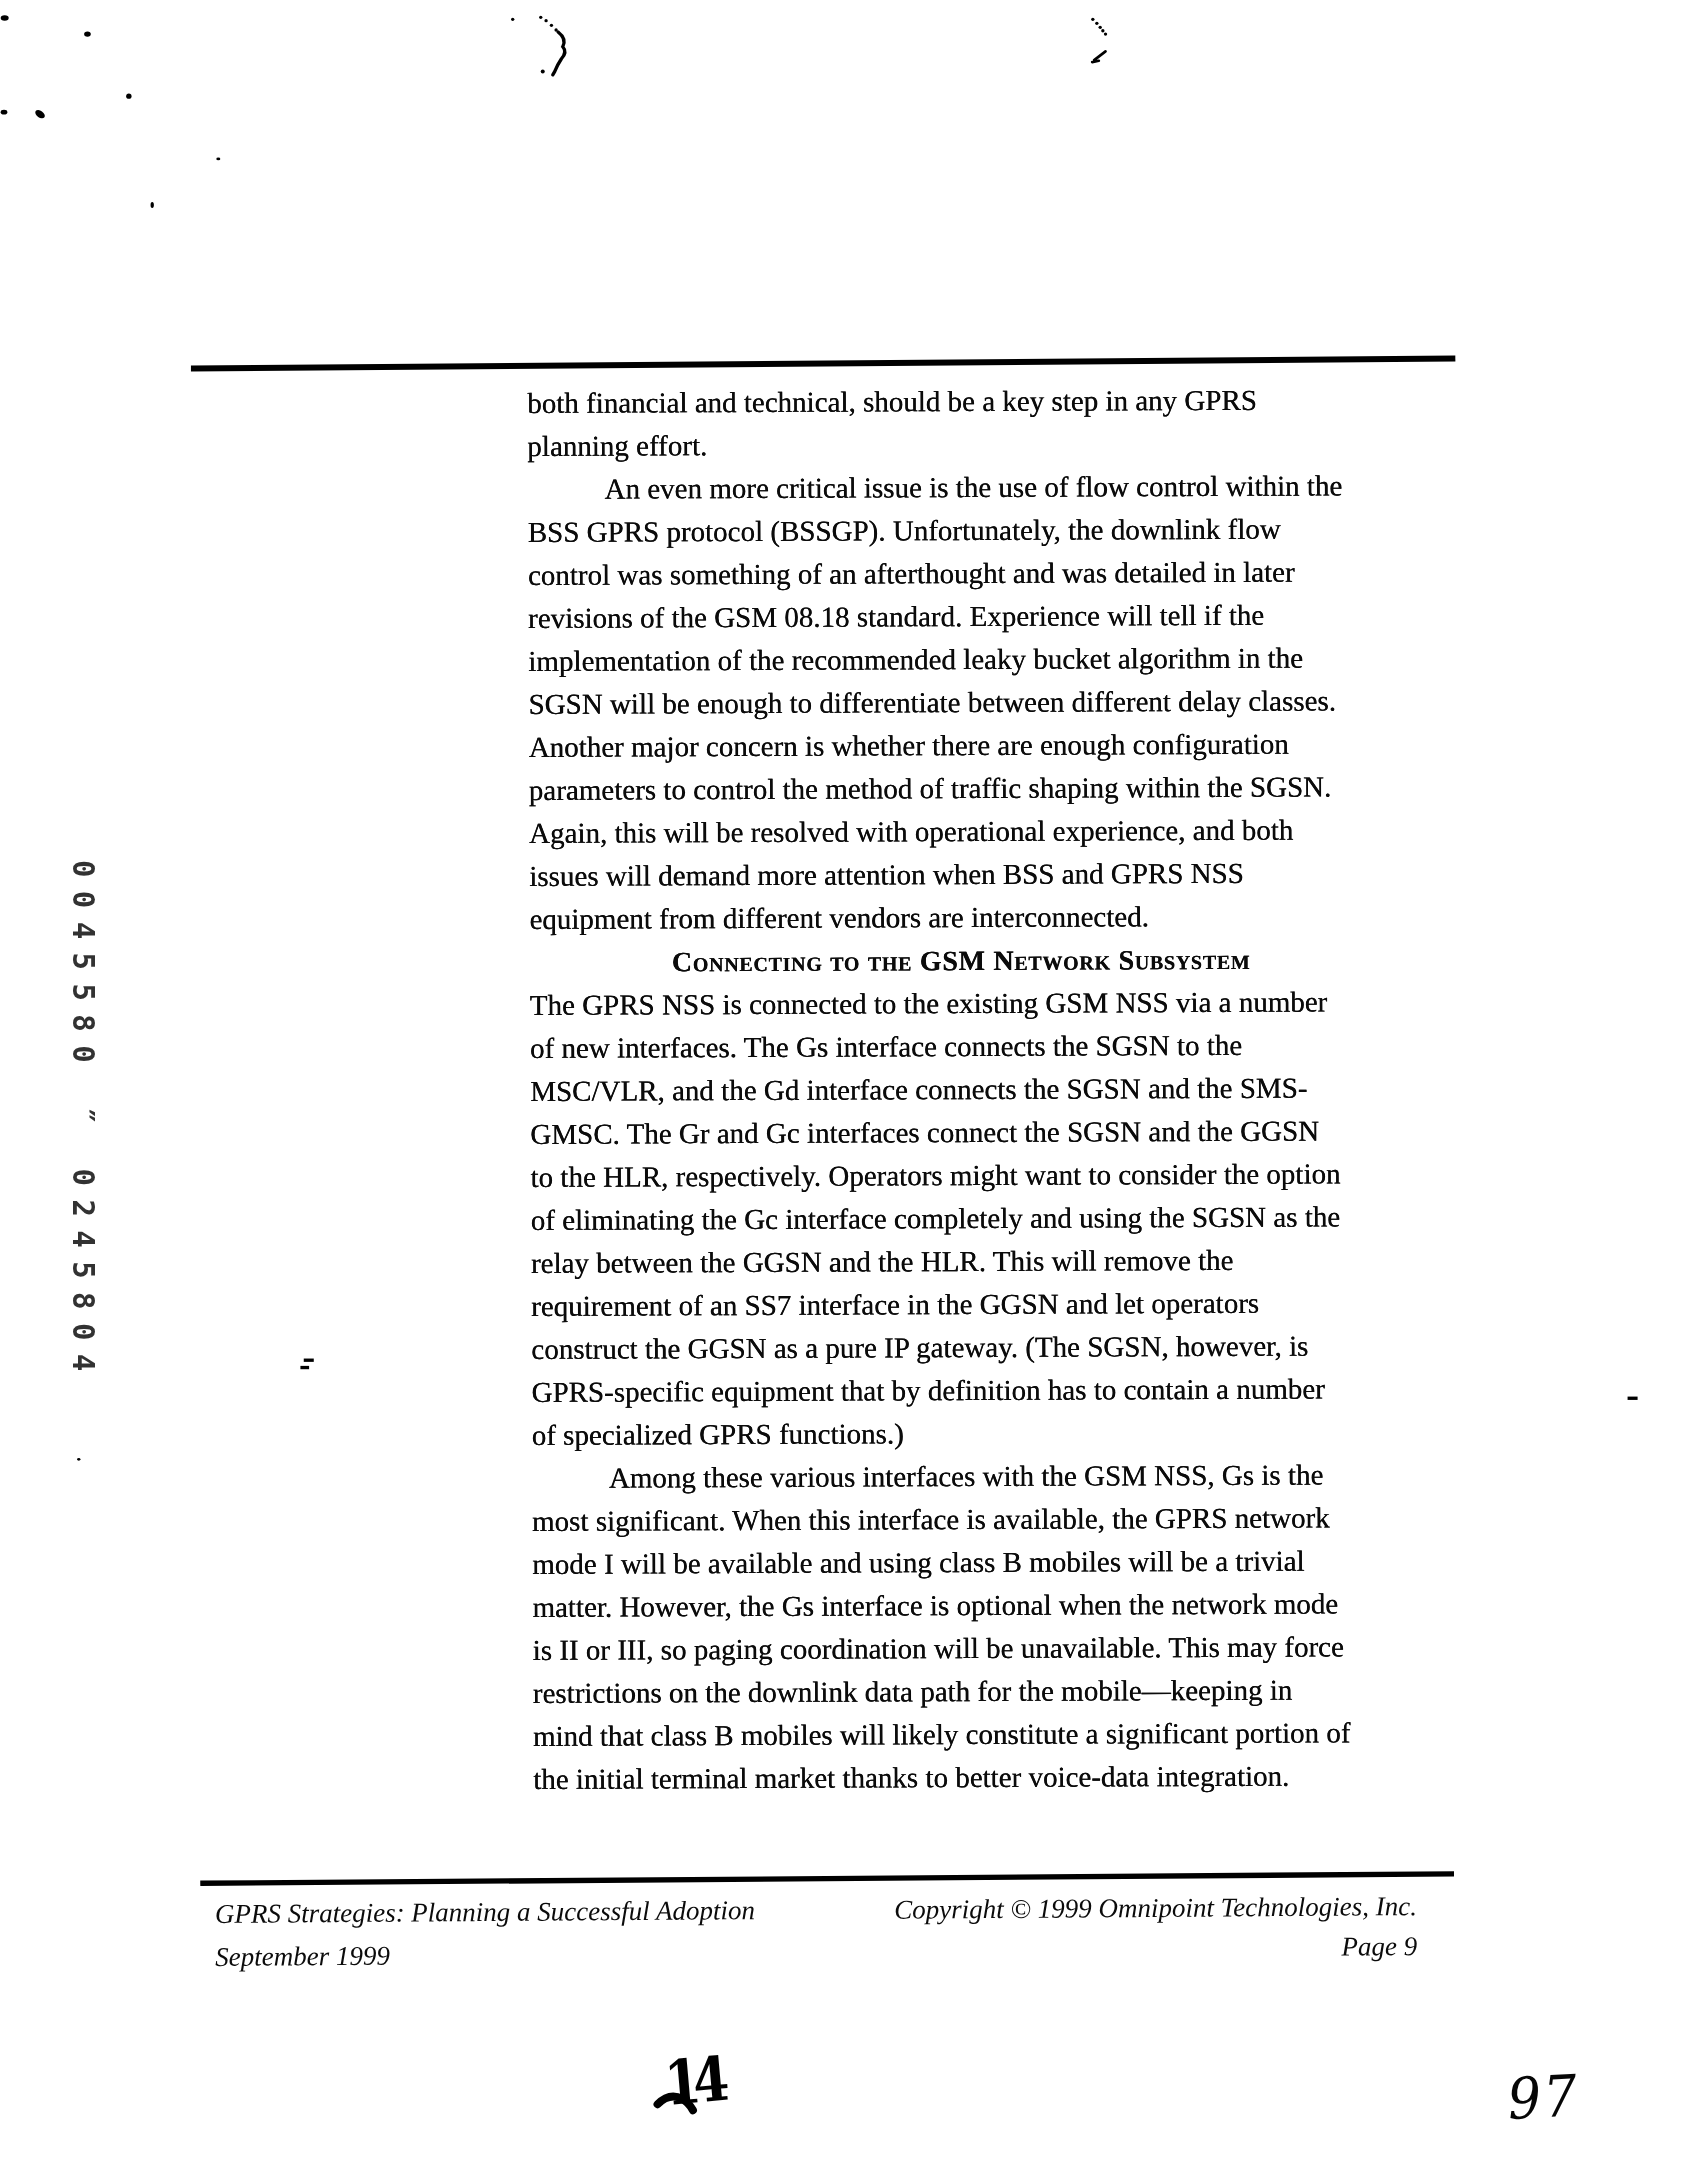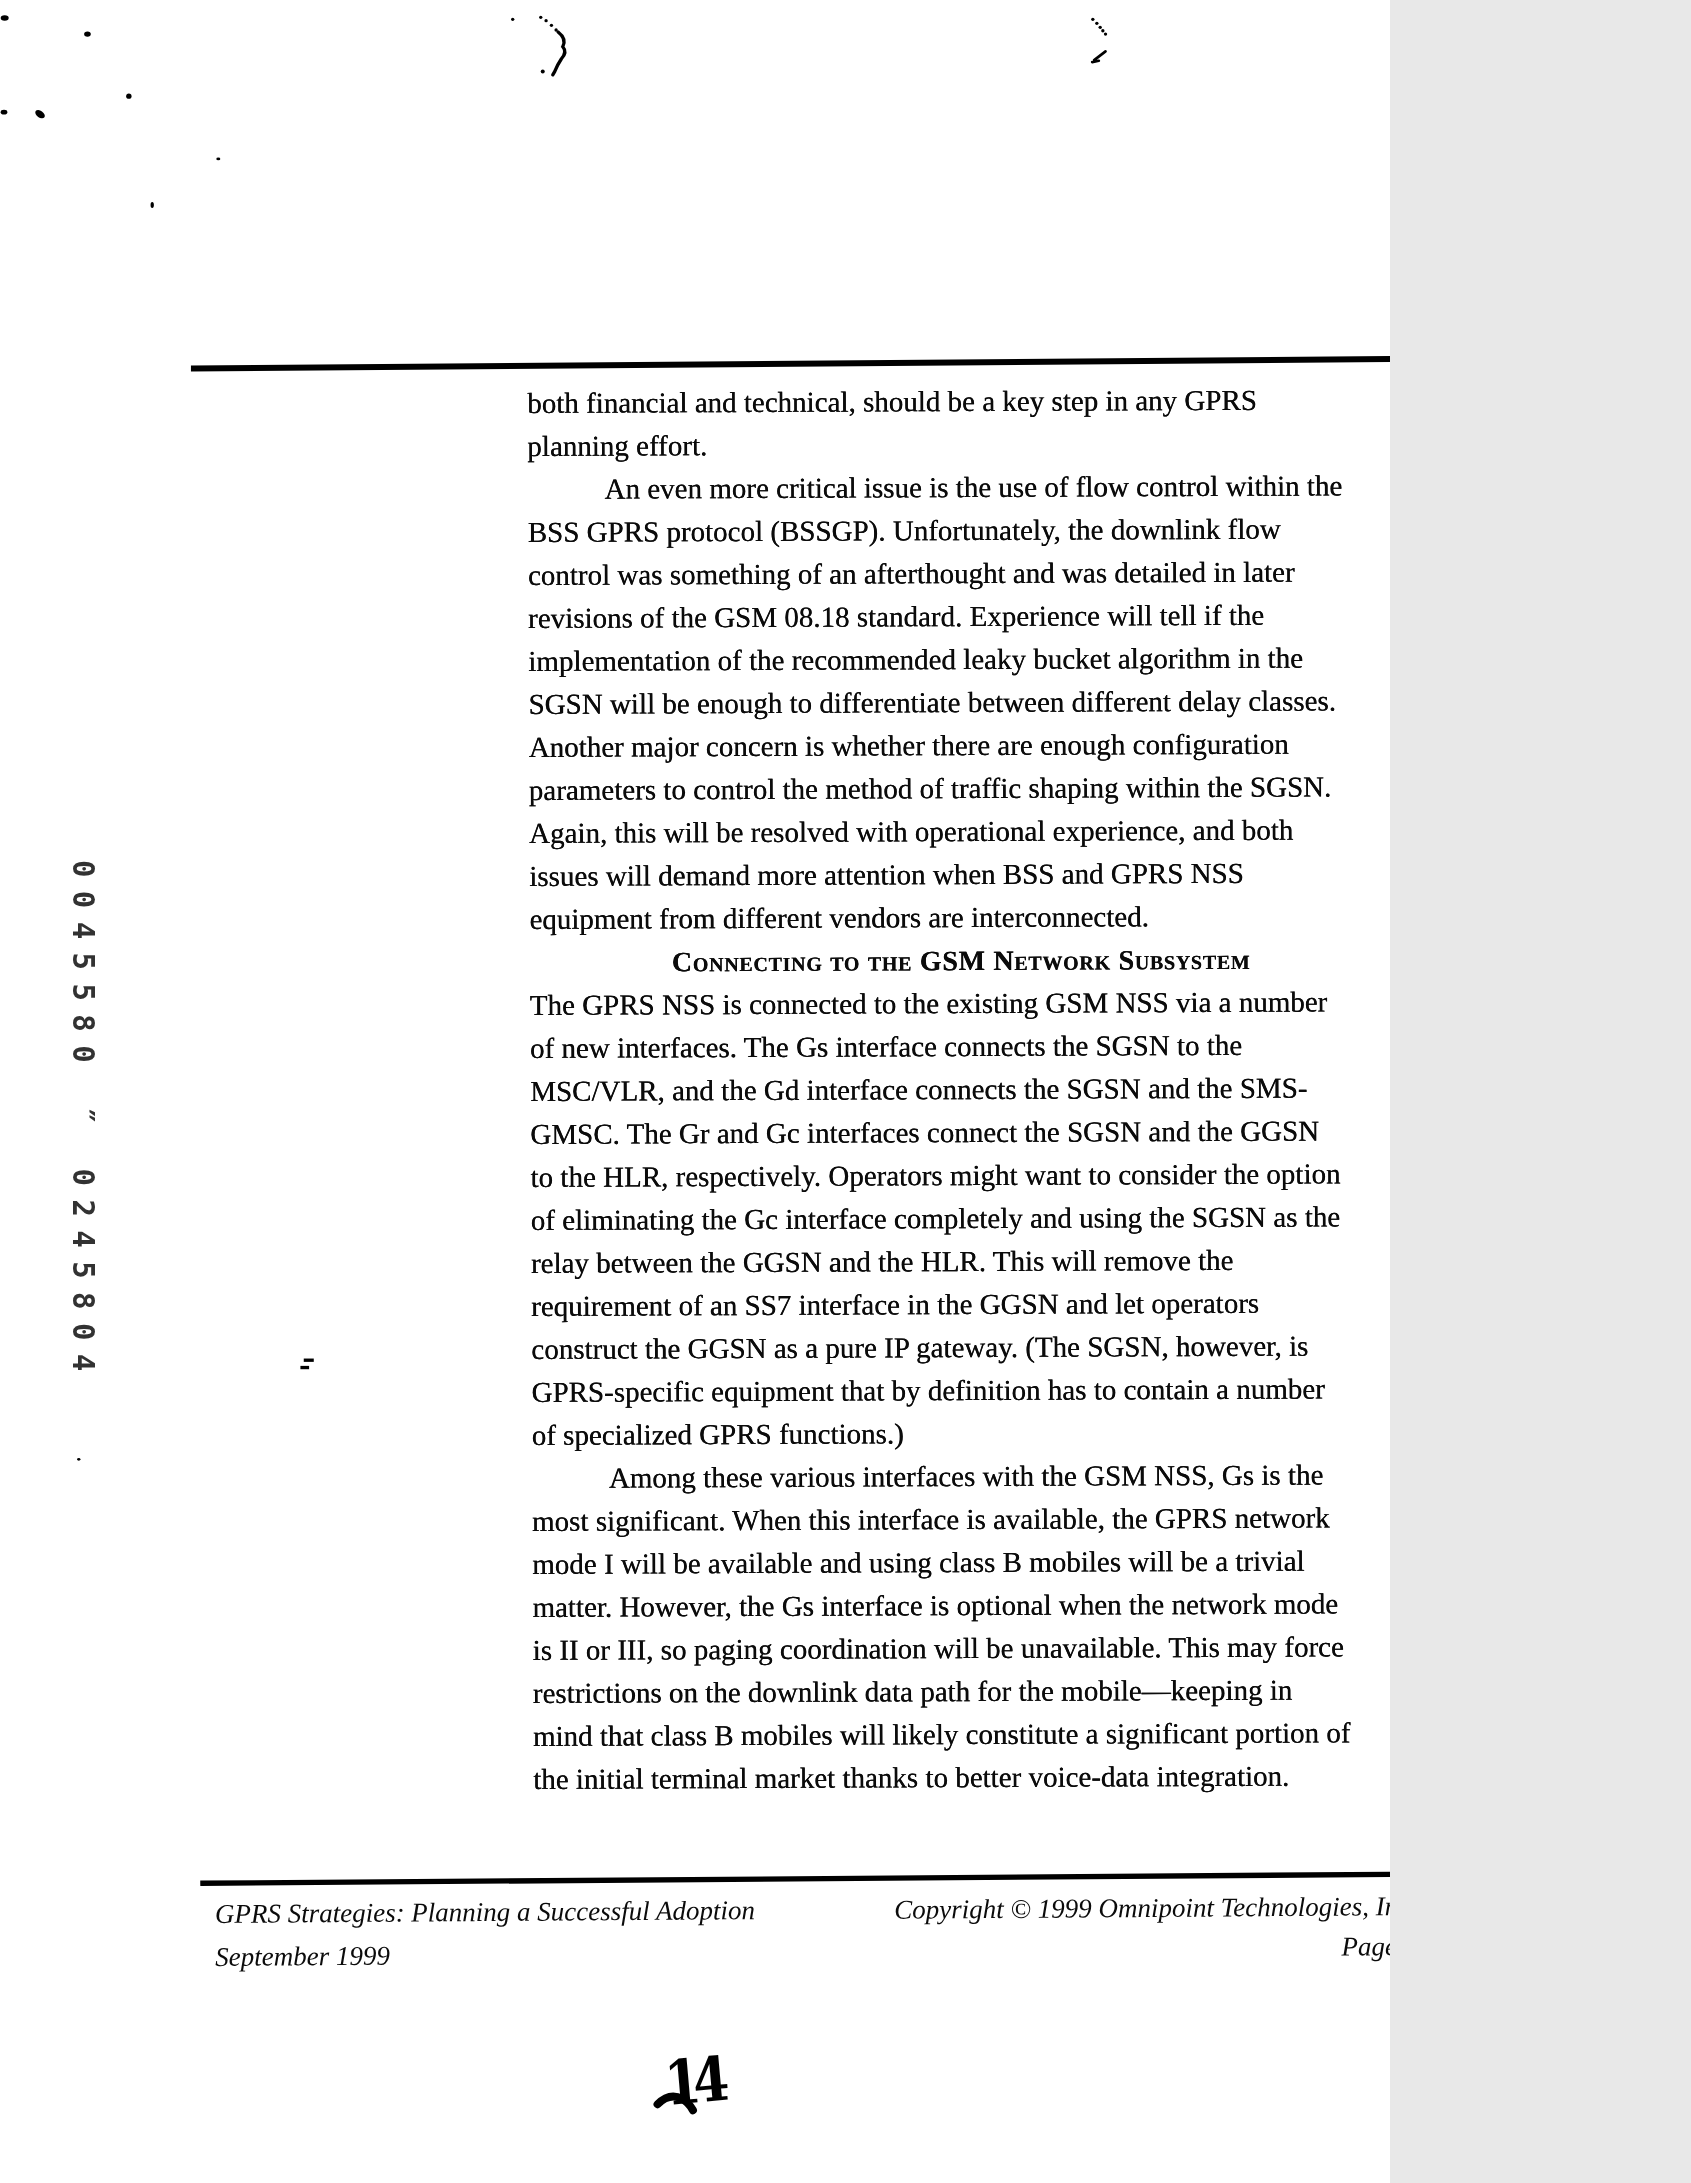--- a/index.html
+++ b/index.html
@@ -1,18 +1,18 @@
 <!DOCTYPE html>
 <html style="font-size:10.7px"><head>
 <meta charset="utf-8">
 <style>
   html, body { margin: 0; padding: 0; background: #e8e8e8; }
   .page {
     position: relative;
-    width: 1390px;
+    width: 1691px;
     height: 2183px;
     background: #ffffff;
     overflow: hidden;
     font-family: "Liberation Serif", serif;
     color: #0b0b0b;
   }
   .marks { position: absolute; left: 0; top: 0; pointer-events: none; }
 
   
   .body-text {

